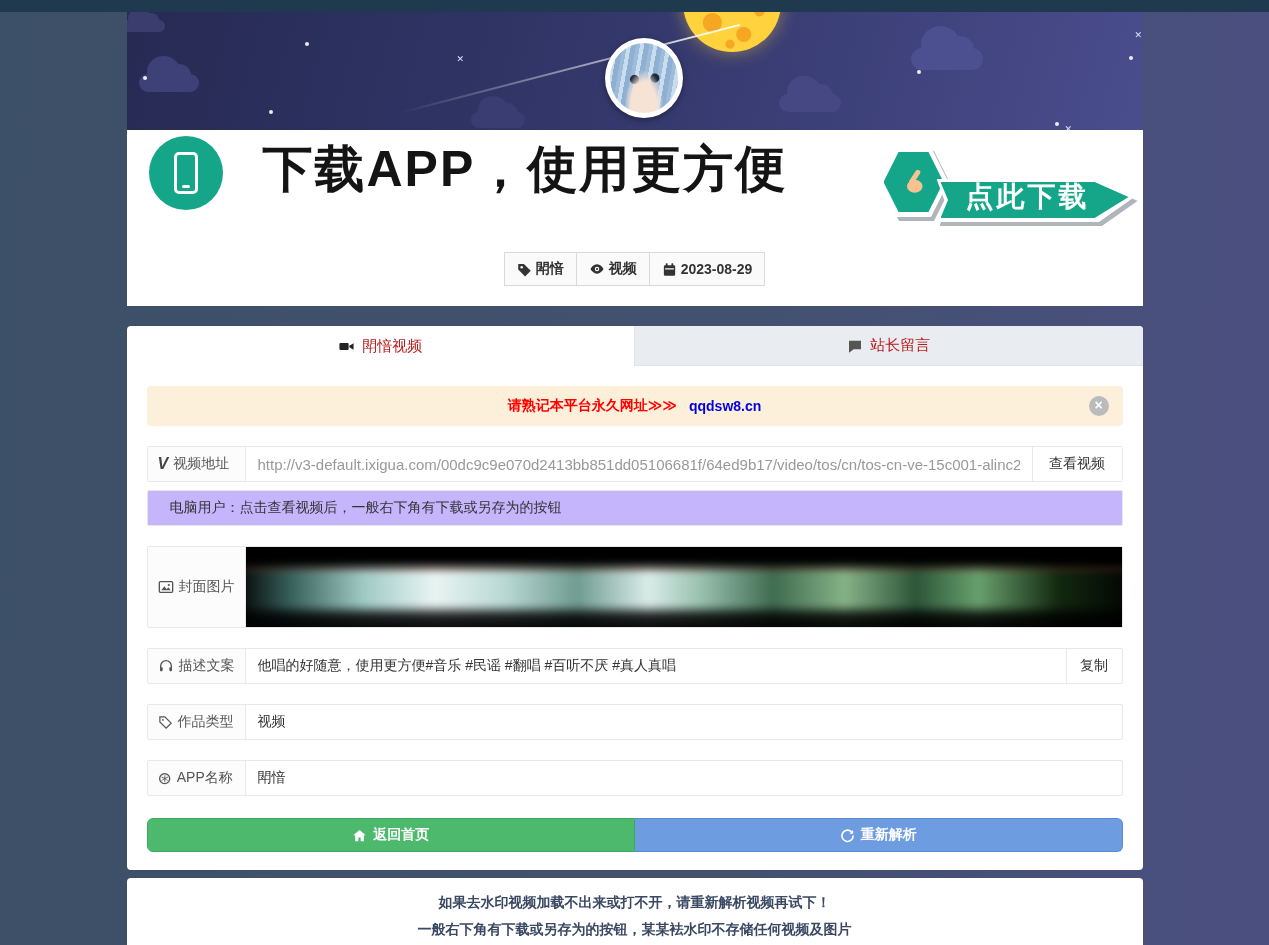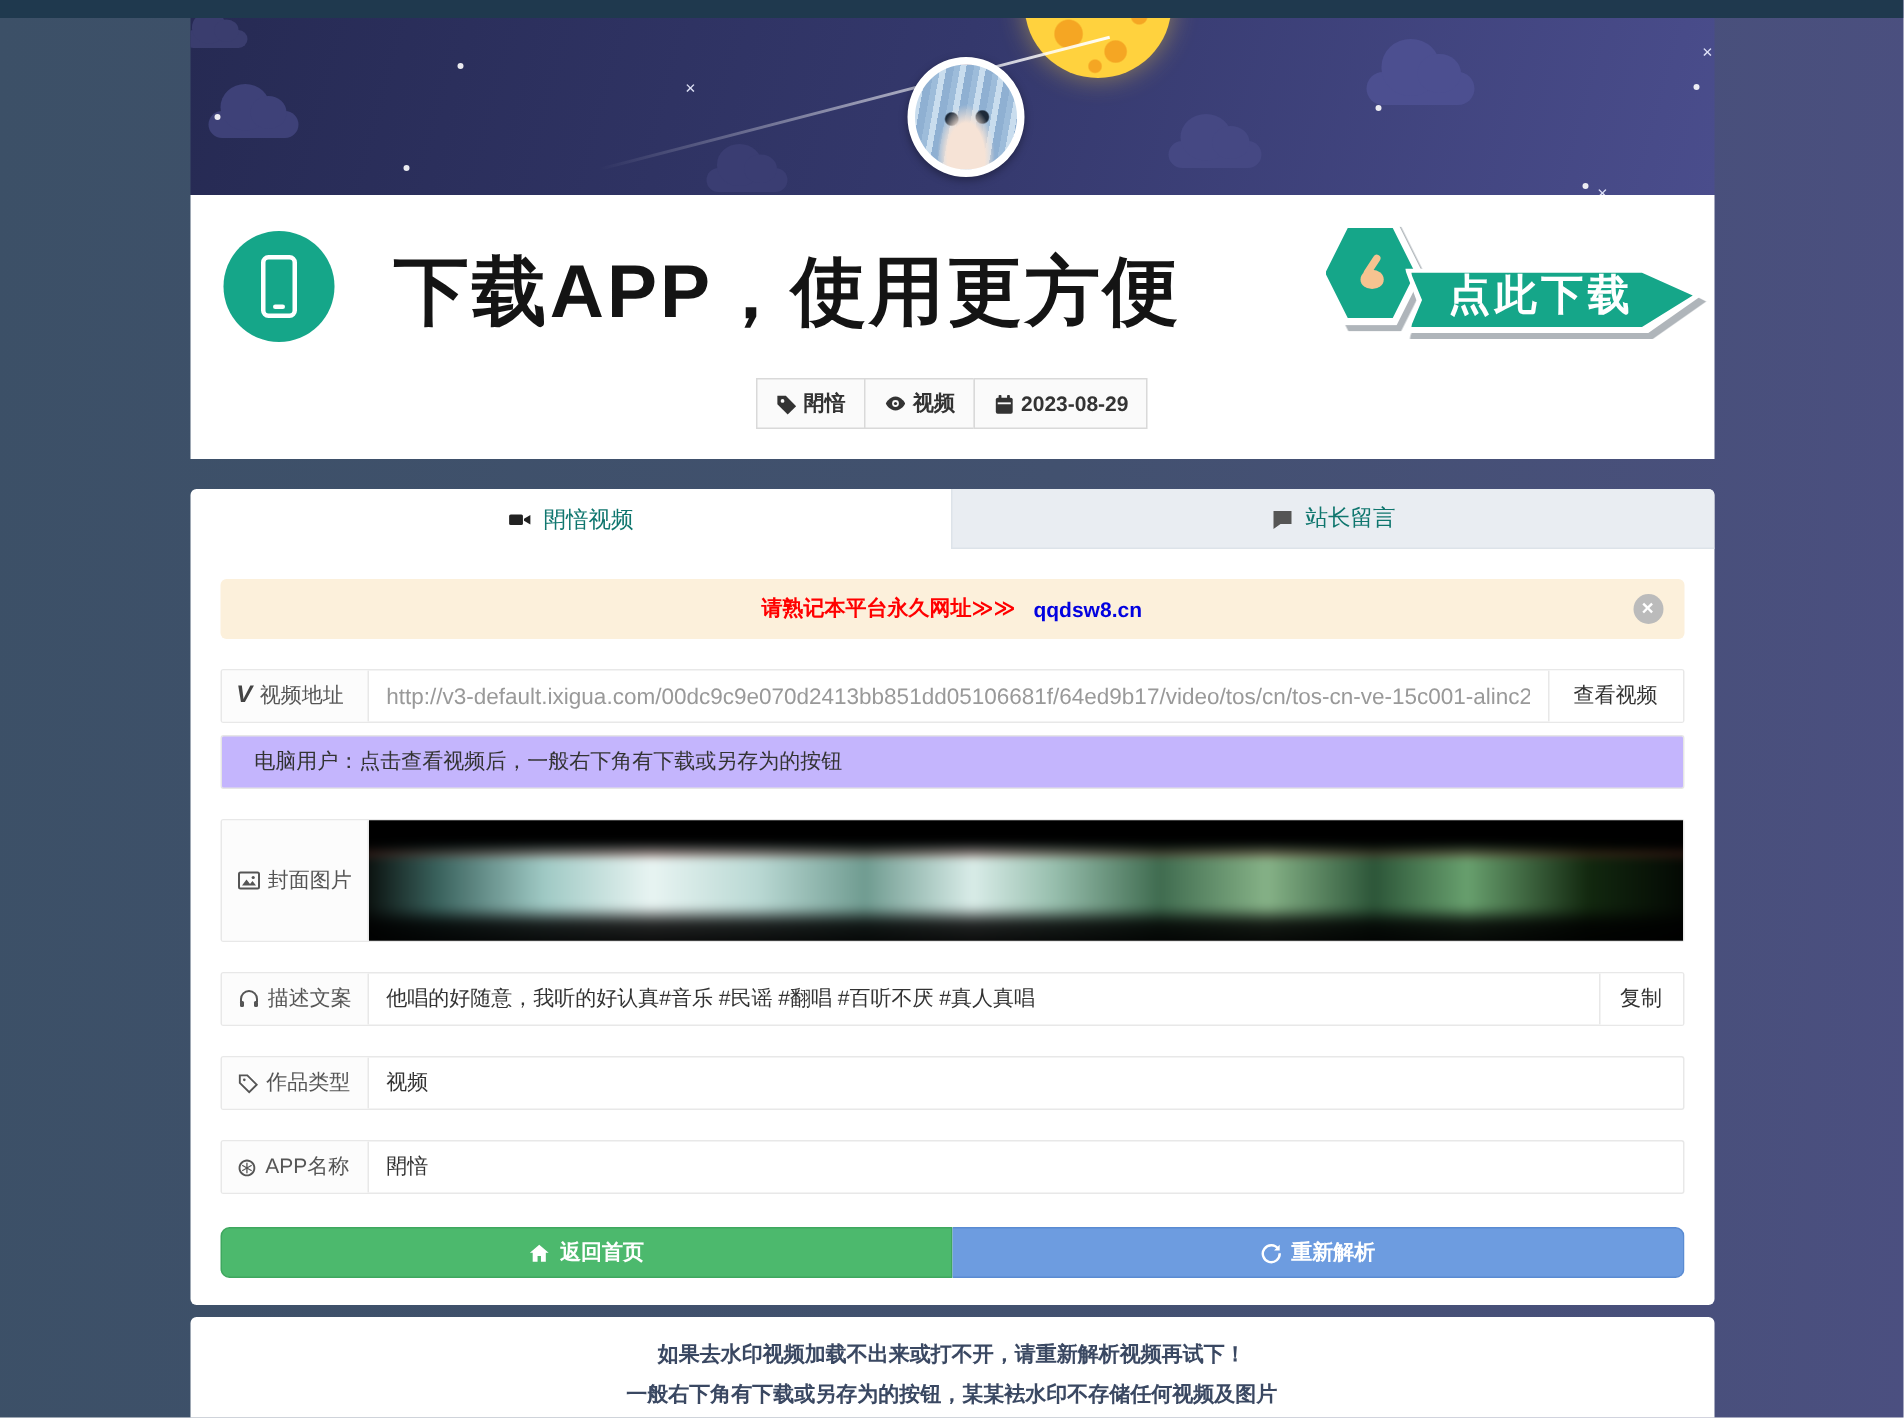--- a/index.html
+++ b/index.html
@@ -43,21 +43,21 @@
       radial-gradient(ellipse at 50% 88%, #f6e3d6 0 26%, transparent 40%),
       radial-gradient(circle at 36% 52%, #1d2a3a 0 4px, transparent 5px),
       radial-gradient(circle at 66% 50%, #1d2a3a 0 4px, transparent 5px),
       repeating-linear-gradient(100deg, #9dbcda 0 4px, #c9ddee 4px 8px, #8fb0d2 8px 13px),
       linear-gradient(180deg, #b55 0, transparent 12%),
       #aac6e0;
     box-shadow:0 2px 6px rgba(0,0,0,.35);}
 
   
   .white-head{background:#fff; padding:6px 0 20px;}
-  .dl-banner{height:92px; position:relative; display:flex; align-items:flex-end;}
+  .dl-banner{height:92px; position:relative; display:flex; align-items:flex-start;}
   .phone-badge{width:74px; height:74px; border-radius:50%; background:var(--teal);
     margin-left:22px; display:flex; align-items:center; justify-content:center; flex:0 0 74px;}
   .phone-glyph{width:24px; height:42px; border:3px solid #fff; border-radius:5px; position:relative;}
   .phone-glyph:after{content:""; position:absolute; left:50%; bottom:3px; transform:translateX(-50%);
     width:8px; height:3px; background:#fff; border-radius:2px;}
   .headline{font-size:50px; font-weight:800; color:#141414; margin-left:40px; letter-spacing:2px; white-space:nowrap;}
   .dl-cta{position:absolute; right:4px; top:8px; width:260px; height:76px; cursor:pointer;}
   .cta-hex{position:absolute; left:0; top:3px; width:70px; height:70px;
     filter:drop-shadow(3px 4px 0 rgba(110,120,130,.55));}
   .cta-hex .hex-white{position:absolute; inset:0;
@@ -77,21 +77,21 @@
   
   .meta-tags{display:flex; justify-content:center; margin-top:24px;}
   .tag-cell{border:1px solid #d9d9d9; background:#fafafa; padding:7px 12px; font-size:14px;
     font-weight:700; color:#333; display:flex; align-items:center; gap:4px;}
   .tag-cell + .tag-cell{margin-left:-1px;}
 
   
   .main-card{margin-top:20px; background:#fff; border-radius:4px; overflow:hidden;}
   .tabs{display:flex; height:40px;}
   .tab{flex:1; display:flex; align-items:center; justify-content:center; gap:7px;
-    font-size:15px; color:#0f766e; cursor:pointer;}
+    font-size:15px; color:#b91c1c; cursor:pointer;}
   .tab.inactive{background:#e9edf2; border-left:1px solid #dde3e9; border-bottom:1px solid #dde3e9;}
   .card-body{padding:20px 20px 18px;}
 
   .notice{background:var(--notice-bg); border-radius:4px; height:40px; position:relative;
     display:flex; align-items:center; justify-content:center; font-size:14px; font-weight:700;}
   .notice-text{color:var(--notice-red);}
   .notice-link{color:var(--link-blue); margin-left:12px; cursor:pointer;}
   .notice-close{position:absolute; right:14px; top:50%; transform:translateY(-50%);
     width:20px; height:20px; border-radius:50%; background:#bbb; color:#fff;
     font-size:14px; line-height:19px; text-align:center; cursor:pointer;}
@@ -294,21 +294,21 @@
         <div class="frow-label">
           <span class="icon">
             <svg width="16" height="16" viewBox="0 0 24 24" fill="none" stroke="#555" stroke-width="2">
               <path d="M4 15v-3a8 8 0 0 1 16 0v3"></path>
               <rect x="3" y="14" width="4" height="6" rx="1.5" fill="#555" stroke="none"></rect>
               <rect x="17" y="14" width="4" height="6" rx="1.5" fill="#555" stroke="none"></rect>
             </svg>
           </span>
           <span>描述文案</span>
         </div>
-        <div class="frow-value">他唱的好随意，我听的好认真#音乐 #民谣 #翻唱 #百听不厌 #真人真唱</div>
+        <div class="frow-value">他唱的好随意，使用更方便#音乐 #民谣 #翻唱 #百听不厌 #真人真唱</div>
         <div class="frow-btn small">复制</div>
       </div>
 
       <div class="frow">
         <div class="frow-label">
           <span class="icon">
             <svg width="15" height="15" viewBox="0 0 24 24" fill="none" stroke="#555" stroke-width="2">
               <path d="M3 3h8l10 10-8 8L3 11z"></path>
                 <circle cx="7.8" cy="7.8" r="1.4" fill="#555" stroke="none"></circle>
             </svg>

